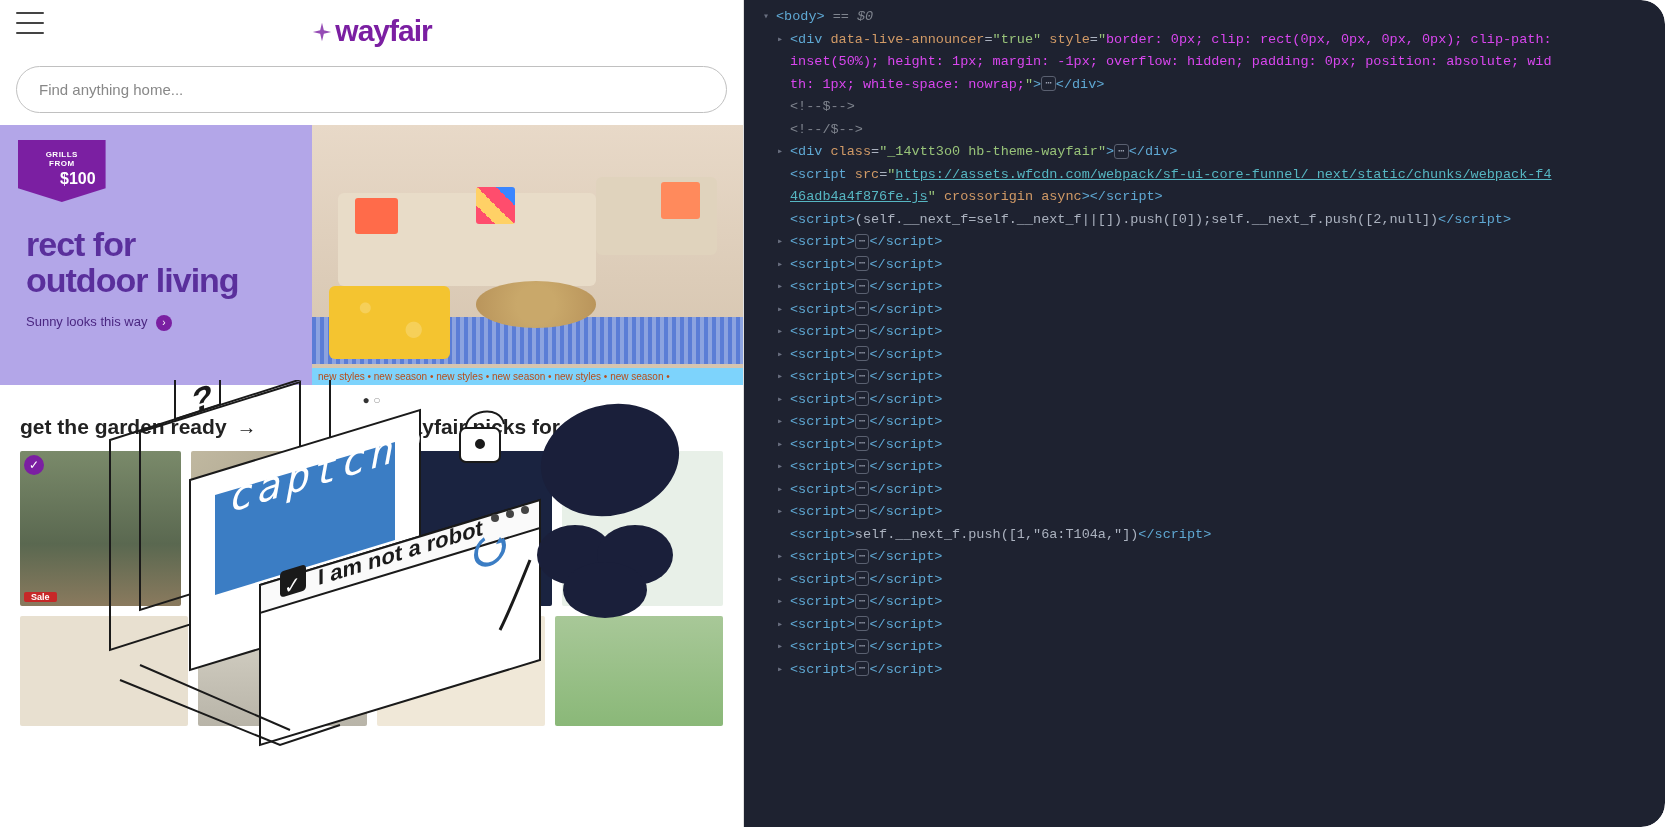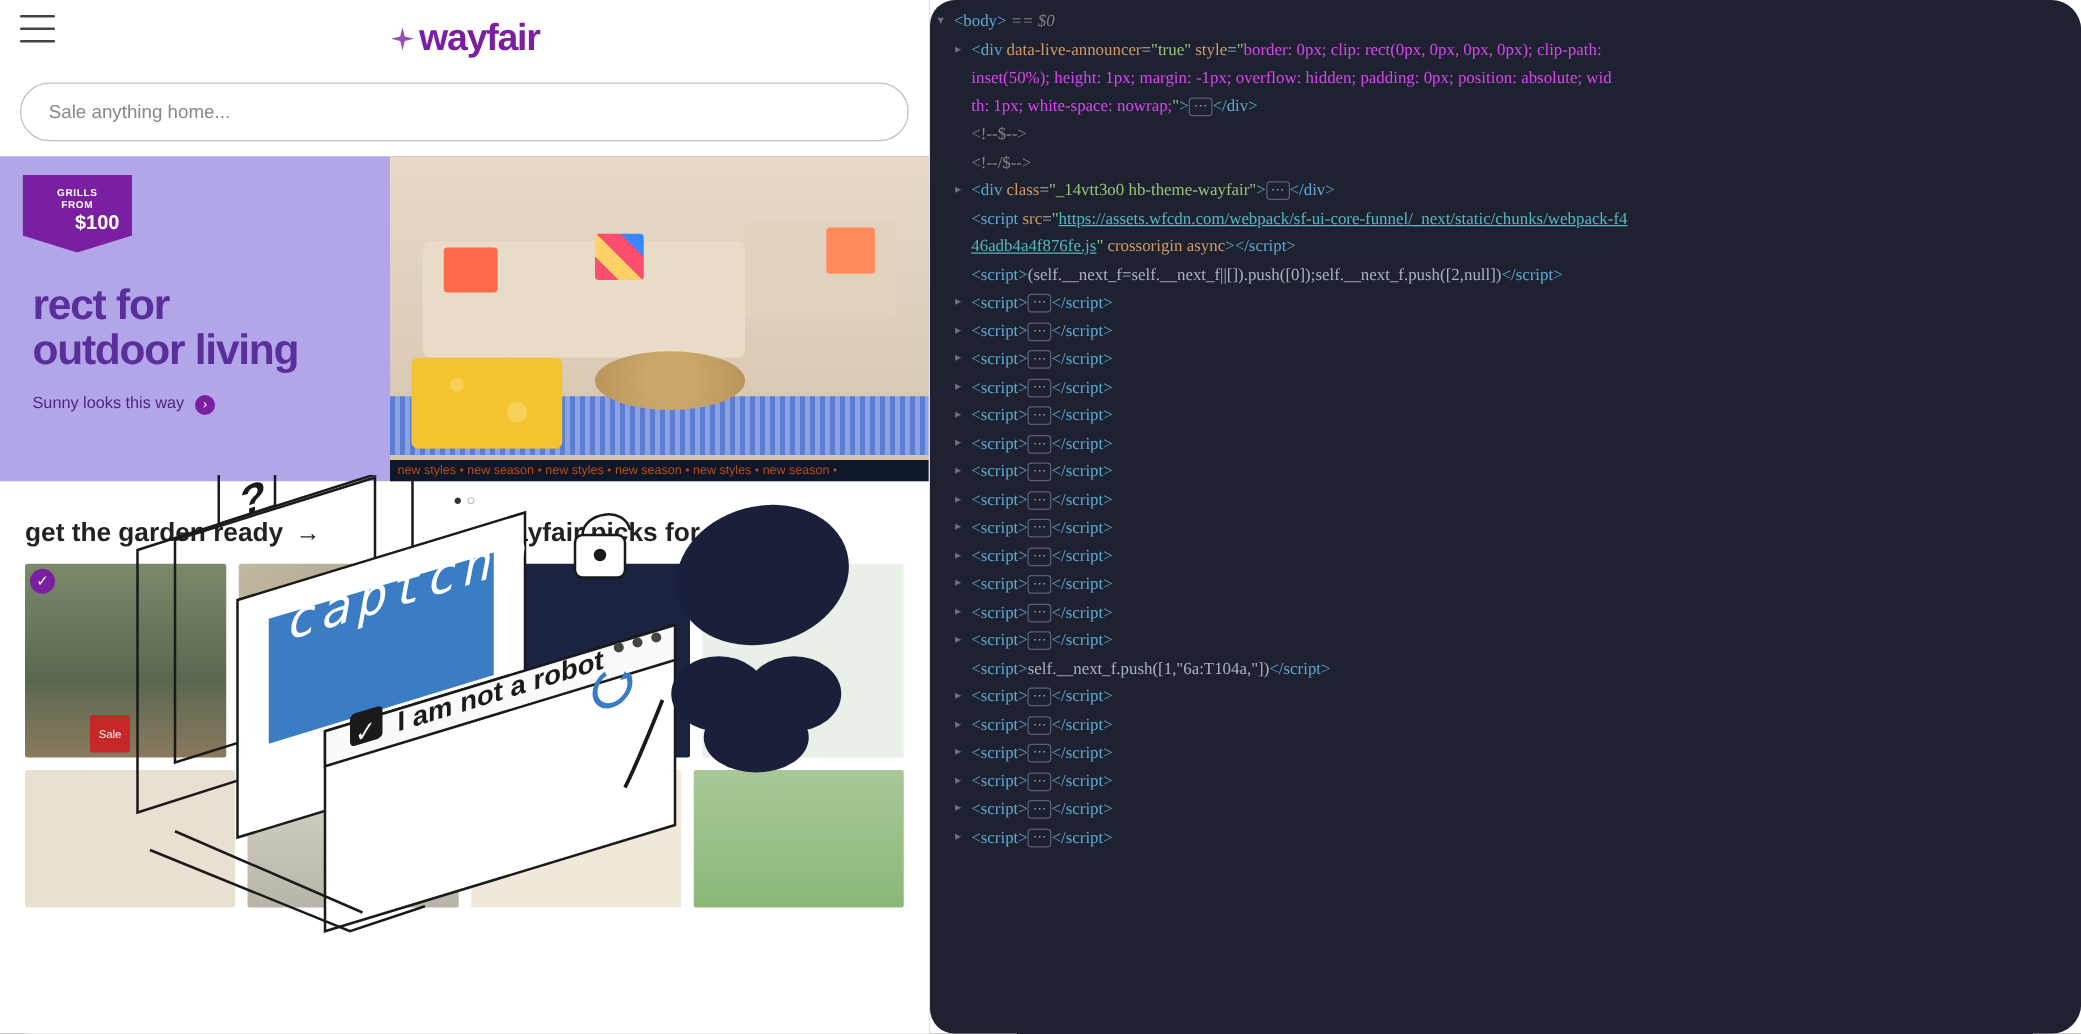--- a/index.html
+++ b/index.html
@@ -186,21 +186,21 @@
   width: 100%;
   height: 18%;
   background: repeating-linear-gradient(90deg, #5b7dd6 0 4px, #8ca3e0 4px 8px);
 }
 
 .ticker {
   position: absolute;
   bottom: 0;
   left: 42%;
   right: 0;
-  background: #0f172a;
+  background: #7dd3fc;
   color: #b84d1a;
   font-size: 10px;
   padding: 3px 6px;
   white-space: nowrap;
   overflow: hidden;
 }
 
 .dots {
   text-align: center;
   padding: 8px;
@@ -254,24 +254,23 @@
   align-items: center;
   justify-content: center;
 }
 .tile .salebadge {
   position: absolute;
   bottom: 4px;
   left: 4px;
   background: #c62828;
   color: #fff;
   font-size: 9px;
-  padding: 10px 7px;
+  padding: 0 7px;
   border-radius: 2px;
-  font-weight: 400;
-  margin-left: 48px;
+  font-weight: 700;
 }
 .tile.garden1 { background: linear-gradient(180deg, #7a8a6a 0%, #5a6850 60%, #8a7a5e 100%); }
 .tile.garden2 { background: linear-gradient(135deg, #c0b8a0 0%, #9a9280 100%); }
 .tile.garden3 { background: #e8e0d0; }
 .tile.garden4 { background: linear-gradient(180deg, #d8d4c8 0%, #b8b4a8 100%); }
 .tile.pick1 { background: #1a2340; }
 .tile.pick2 { background: #e8f0e8; }
 .tile.pick3 { background: #f0e8d8; }
 .tile.pick4 { background: linear-gradient(180deg, #a8c898 0%, #8ab878 100%); }
 
@@ -291,29 +290,28 @@
   height: 380px;
   pointer-events: none;
 }
 
 
 .right-panel {
   flex: 1;
   height: 100%;
   background: #1e2230;
   color: #abb2bf;
-  font-family: Liberation Serif, serif;
+  font-family: Liberation Mono, monospace;
   font-size: 13.5px;
   line-height: 22.5px;
-  padding: 6px 3px;
+  padding: 6px 16px;
   overflow: hidden;
   white-space: pre;
   border-top-right-radius: 24px;
   border-bottom-right-radius: 24px;
-  border-radius: 20px;
 }
 .right-panel .ln {
   padding-left: 16px;
   position: relative;
 }
 .right-panel .ln::before {
   content: "▸";
   position: absolute;
   left: 3px;
   color: #6a7080;
@@ -357,21 +355,21 @@
       <span class="logo-pinwheel">
         <svg viewBox="0 0 24 24">
             <g fill="#7b1fa2">
               <path d="M12 2 L14 10 L22 12 L14 14 L12 22 L10 14 L2 12 L10 10 Z" opacity="0.8"></path>
             </g>
           </svg>
       </span><span class="logo">wayfair</span>
     </div>
   </div>
 
-  <div class="search-bar">Sale anything home...</div>
+  <div class="search-bar">Find anything home...</div>
 
   <div class="hero">
     <div class="hero-left">
       <div class="badge-grills">
         <div class="line1">GRILLS</div>
         <div class="line2">FROM</div>
         <div class="price">$100</div>
       </div>
       <div class="hero-text">
         <h1>

